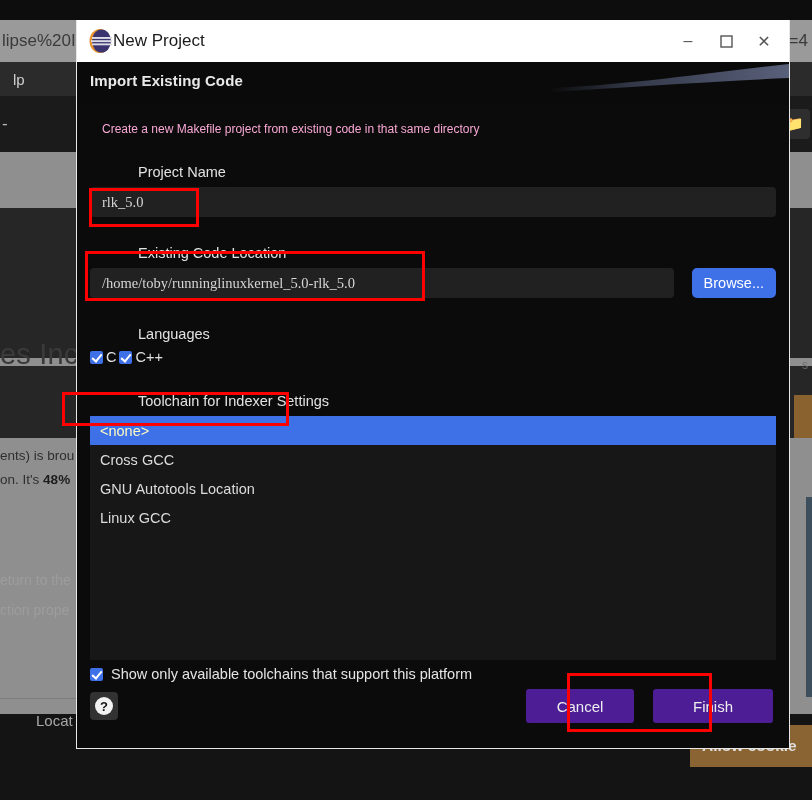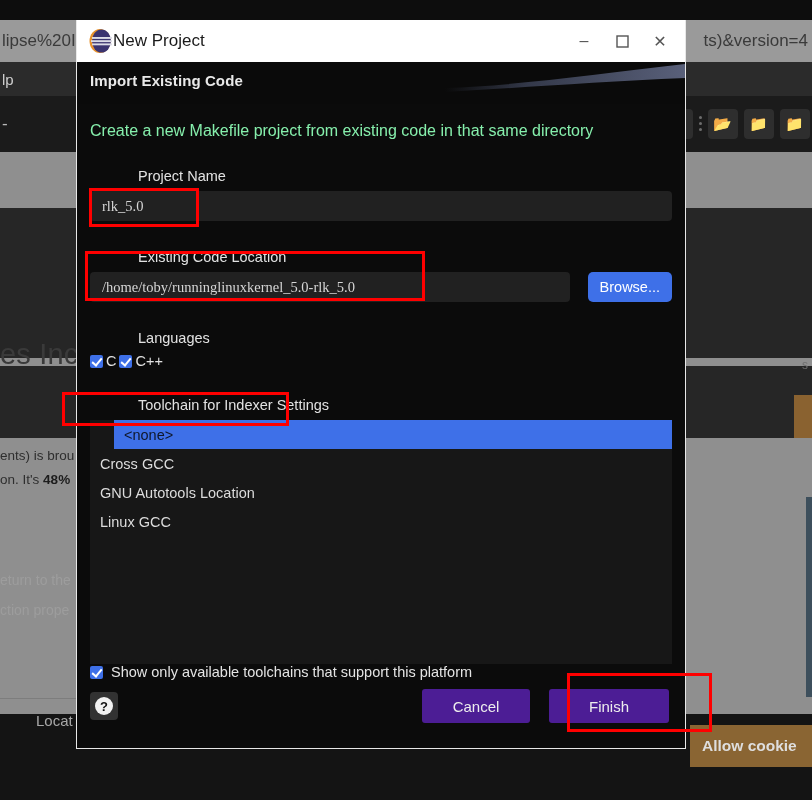--- a/index.html
+++ b/index.html
@@ -44,21 +44,21 @@
   .bg-menubar {
     position: absolute;
     left: 0; top: 62px;
     width: 812px; height: 34px;
     background: #2b2b2b;
     color: #cfcfcf;
     font-size: 15px;
     display: flex; align-items: center;
     overflow: hidden; white-space: nowrap;
   }
-  .bg-menubar .m-left { padding-left: 2px; }
+  .bg-menubar .m-left { padding-left: 13px; }
 
   .bg-toolbar {
     position: absolute;
     left: 0; top: 96px;
     width: 812px; height: 56px;
     background: #1b1b1b;
     display: flex; align-items: center;
     overflow: hidden;
   }
   .bg-toolbar .t-dash {
@@ -132,21 +132,21 @@
   }
   .bg-locat {
     position: absolute; left: 36px; top: 712px;
     font-size: 15px; color: #a8a8a8; white-space:nowrap;
   }
 
   
   #dialog {
     position: absolute;
     left: 76px; top: 20px;
-    width: 610px; height: 729px;
+    width: 714px; height: 729px;
     background: #0b0b0b;
     border: 1px solid #e8e8e8;
     border-top: none;
     box-sizing: border-box;
     overflow: hidden;
   }
 
   .titlebar {
     height: 42px;
     background: #ffffff;
@@ -187,22 +187,23 @@
   }
   .banner-swoosh { position:absolute; right:0; top:0; width:240px; height:42px; }
 
   .dlg-body {
     position: relative;
     padding: 0 13px;
   }
 
   .subtitle {
     margin-top: 18px;
-    font-size: 16px; color: #86efac;
+    font-size: 12px; color: #f9a8d4;
     padding-left: 0px;
+    margin-left: 12px;
   }
 
   .field-label {
     font-size: 14.5px; color: #e2e2e2;
     margin-top: 28px; margin-bottom: 7px; margin-left: 48px;
   }
 
   .textinput {
     height: 30px;
     background: #212121;
@@ -260,27 +261,26 @@
   .list-item {
     height: 29px;
     display: flex; align-items: center;
     padding-left: 10px;
     font-size: 14.5px;
     color: #dcdcdc;
     box-sizing: border-box;
   }
   .list-item.selected {
     background: #3e70e8;
-    color: #0f172a;
-    margin-left: 24px;
+    color: #fef9c3;
   }
 
   .show-only-row {
     display: flex; align-items: center; gap: 8px;
-    margin-top: 0;
+    margin-top: 6px;
     font-size: 14.5px; color: #e4e4e4;
   }
 
   .footer {
     position: absolute;
     left: 0; right: 0; bottom: 0;
     height: 72px;
   }
   .help-btn {
     position: absolute; left: 13px; top: 16px;

